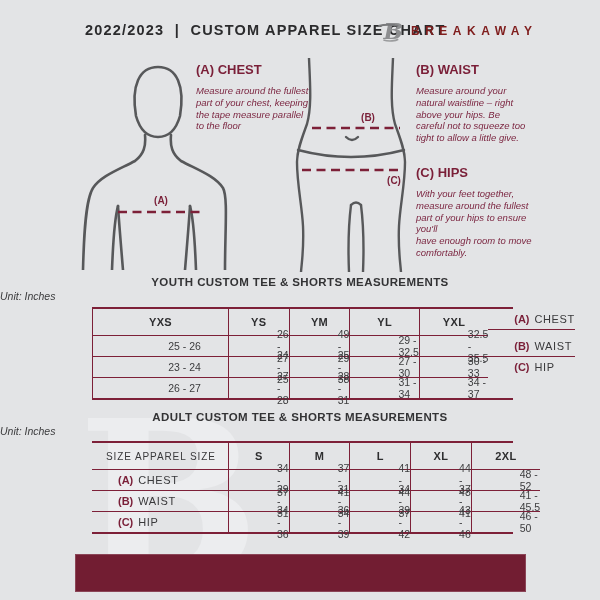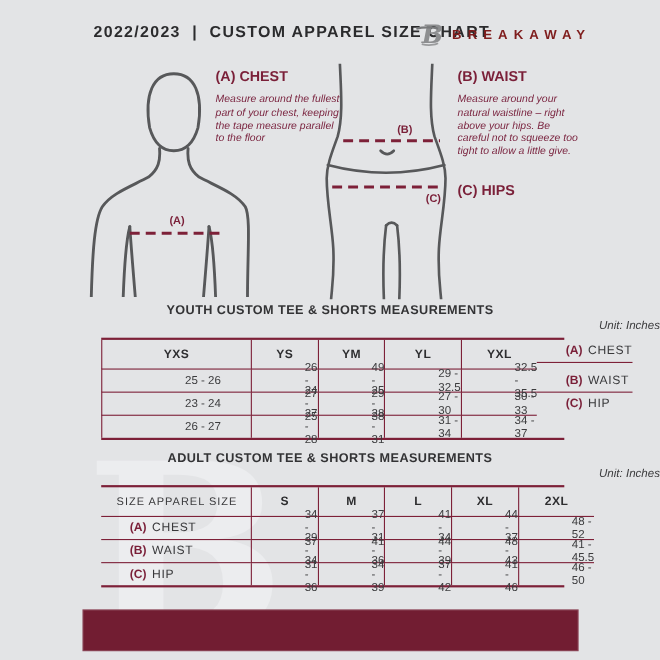--- a/index.html
+++ b/index.html
@@ -16,21 +16,21 @@
   
   .guide-block{position:absolute;}
   .guide-head{font-size:13px;font-weight:bold;color:#7a1f38;margin:0 0 8px 0;}
   .guide-body{font-size:9.5px;font-style:italic;color:#7c2742;line-height:1.24;
     white-space:pre-line;margin:0;}
   .fig{position:absolute;}
 
   
   .tbl-title{position:absolute;left:0;width:600px;text-align:center;font-size:11.5px;
     font-weight:bold;letter-spacing:0.4px;color:#333335;}
-  .tbl-unit{position:absolute;left:0;width:600px;text-align:right;font-size:10.5px;
+  .tbl-unit{position:absolute;left:0;width:600px;text-align:left;font-size:10.5px;
     font-style:italic;color:#3a3a3c;}
 
   
   .size-table{position:absolute;left:92px;width:421px;display:grid;
     grid-template-columns:136px repeat(5,1fr);
     border-top:2px solid #7d2038;border-bottom:2px solid #7d2038;}
   .cell{display:flex;align-items:center;justify-content:center;
     border-bottom:1.5px solid #7d2038;}
   .cell.vline{border-left:1.2px solid #7d2038;}
   .cell.lastrow{border-bottom:none;}
@@ -103,20 +103,22 @@
     <div class="guide-block" style="left:196px;top:62px;width:114px;">
       <p class="guide-head">(A) CHEST</p>
       <p class="guide-body">Measure around the fullest part of your chest, keeping the tape measure parallel to the floor</p>
     </div>
     <div class="guide-block" style="left:416px;top:62px;width:114px;">
       <p class="guide-head">(B) WAIST</p>
       <p class="guide-body">Measure around your natural waistline – right above your hips. Be careful not to squeeze too tight to allow a little give.</p>
     </div>
     <div class="guide-block" style="left:416px;top:165px;width:118px;">
       <p class="guide-head">(C) HIPS</p>
+      <p class="guide-body">With your feet together, measure around the fullest part of your hips to ensure you'll
+have enough room to move comfortably.</p>
     </div>
 
     <div class="tbl-title" style="top:276px;">YOUTH CUSTOM TEE &amp; SHORTS MEASUREMENTS</div>
     <div class="tbl-unit" style="top:290px;">Unit: Inches</div>
 
     <div class="size-table" style="top:307px;">
       <div class="cell hrow vline size-head">YXS</div>
       <div class="cell hrow vline size-head">YS</div>
       <div class="cell hrow vline size-head">YM</div>
       <div class="cell hrow vline size-head">YL</div>

